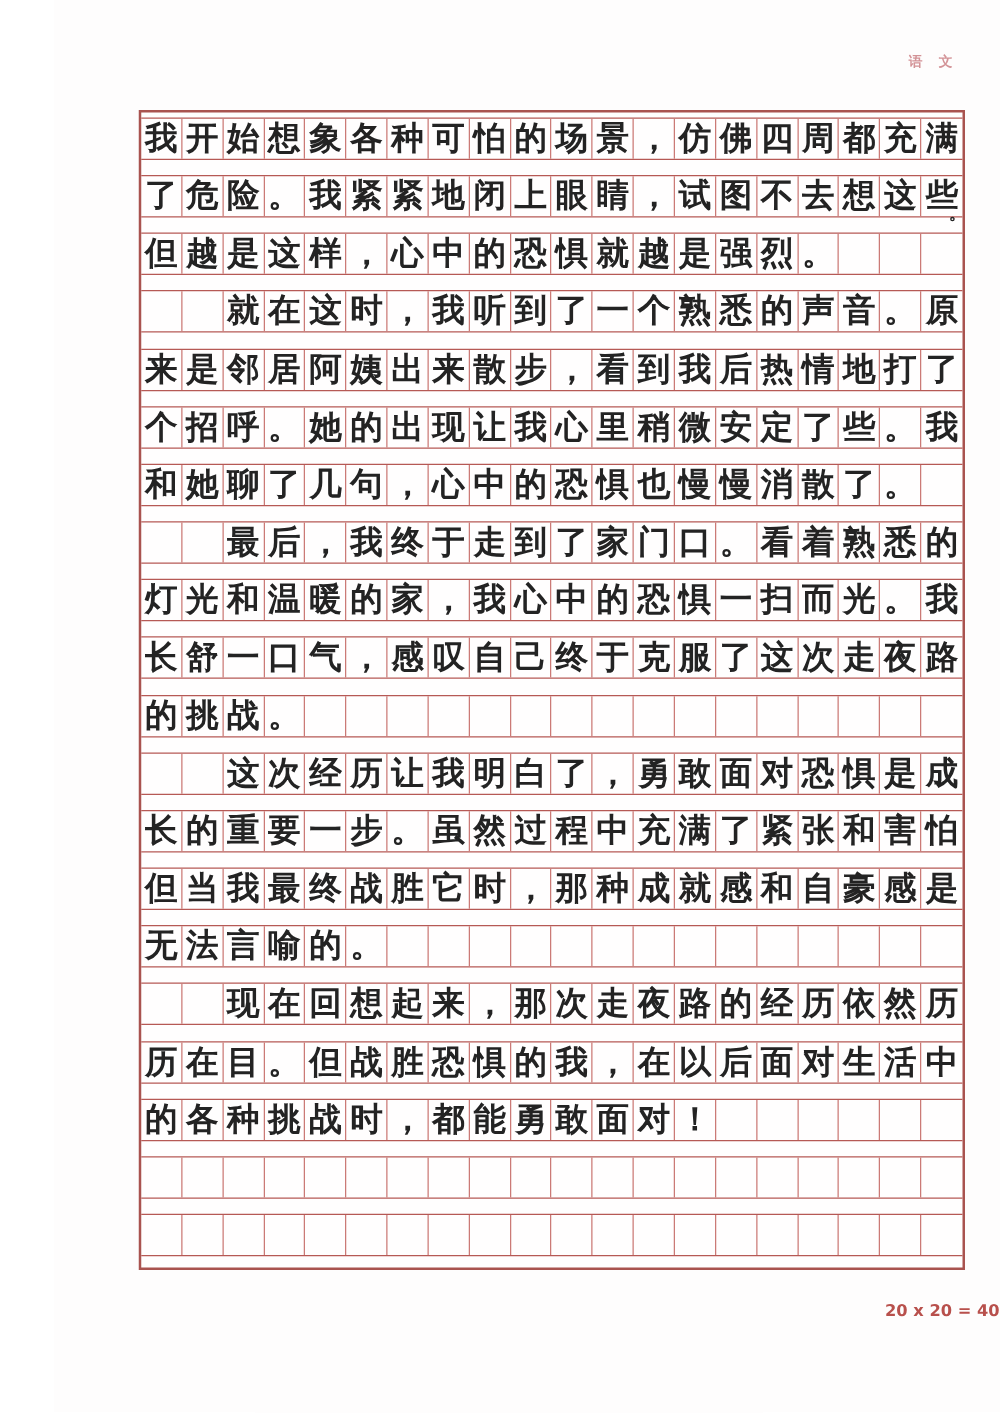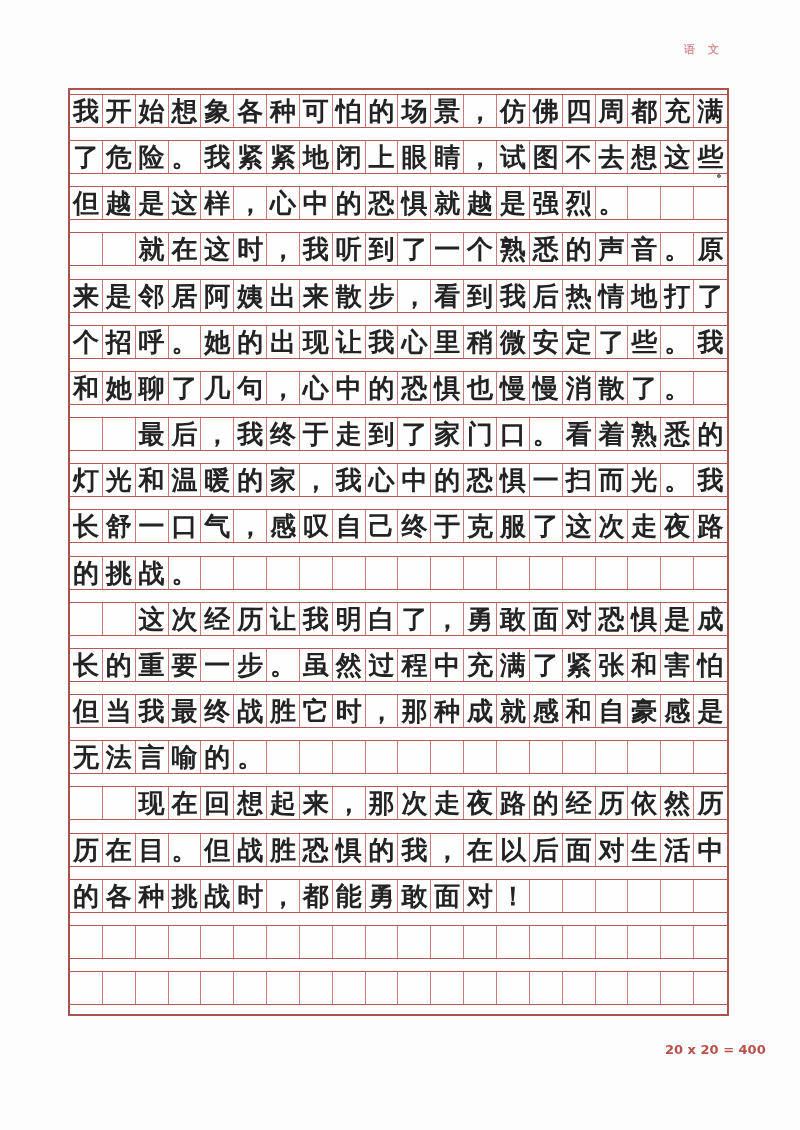--- a/index.html
+++ b/index.html
@@ -11,20 +11,21 @@
     width: 800px;
     height: 1130px;
     position: relative;
     font-family: "DejaVu Sans", sans-serif;
     overflow: hidden;
   }
   .page {
     position: absolute;
     inset: 0;
     background: #fefdfd;
+    margin-left: 43px;
   }
   .watermark {
     position: absolute;
     left: 684px;
     top: 42px;
     font-size: 11px;
     font-weight: 700;
     color: #c9797e;
     letter-spacing: 13px;
     opacity: 0.8;

